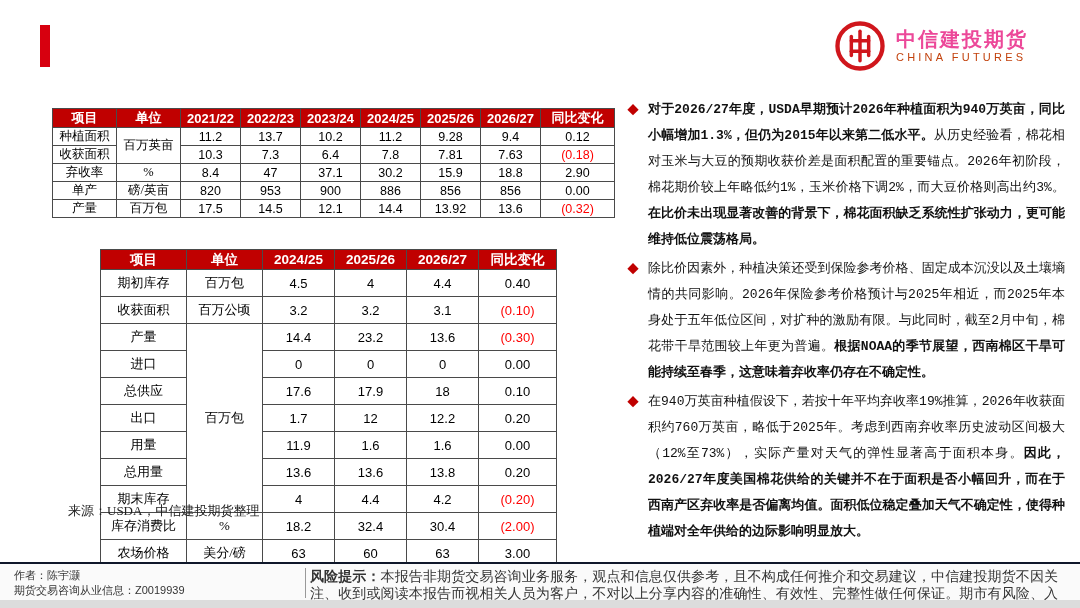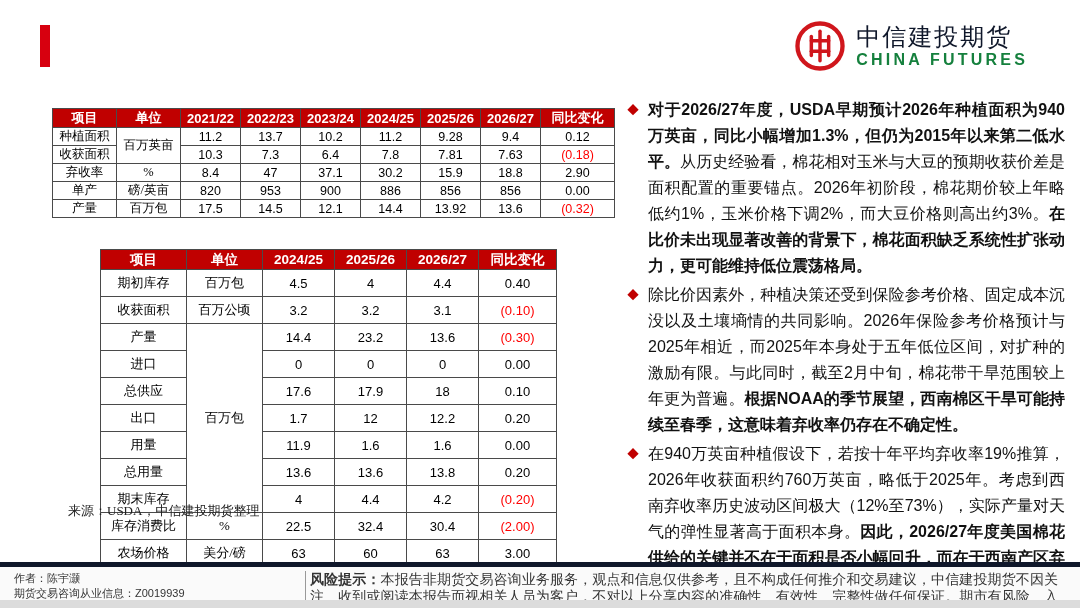--- a/index.html
+++ b/index.html
@@ -4,22 +4,22 @@
 <style>
   * { margin:0; padding:0; box-sizing:border-box; }
   body { background:#888; font-family:"Liberation Sans", sans-serif; }
   .slide { position:relative; width:1080px; height:608px; background:#ffffff; overflow:hidden; margin:0 auto; }
 
   
   .title-bar { position:absolute; left:40px; top:25px; width:10px; height:42px; background:#d7000f; }
   .page-title { position:absolute; left:60px; top:22px; font-size:30px; font-weight:bold; color:#111; letter-spacing:0.5px; }
   .logo { position:absolute; right:52px; top:20px; display:flex; align-items:center; gap:10px; }
   .logo-text { display:flex; flex-direction:column; line-height:1.15; }
-  .logo-cn { font-size:24px; font-weight:normal; color:#0f172a; letter-spacing:2px; }
-  .logo-en { font-size:16px; font-weight:bold; color:#15803d; letter-spacing:3.2px; }
+  .logo-cn { font-size:20px; font-weight:bold; color:#ec4899; letter-spacing:2px; }
+  .logo-en { font-size:11px; font-weight:normal; color:#c2410c; letter-spacing:3.2px; }
 
   
   table { border-collapse:collapse; table-layout:fixed; }
   th, td { border:1px solid #4a4a4a; text-align:center; vertical-align:middle; overflow:hidden; white-space:nowrap; }
   thead th { background:#c00000; color:#ffffff; font-weight:bold; }
   td.c-item, td.c-unit { font-family:"Liberation Serif", serif; }
   td.c-num { font-family:"Liberation Sans", sans-serif; }
   td.neg { color:#ff0000; }
 
   .t1 { position:absolute; left:52px; top:108px; width:562px; }
@@ -36,26 +36,26 @@
   .t2 th:nth-child(1){ width:86px; } .t2 th:nth-child(2){ width:76px; }
   .t2 th:nth-child(3),.t2 th:nth-child(4),.t2 th:nth-child(5){ width:72px; }
   .t2 th:nth-child(6){ width:78px; }
 
   .source-note { position:absolute; left:68px; top:502px; font-size:13px; color:#222; font-family:"Liberation Serif", serif; }
 
   
   .bullets { position:absolute; left:627px; top:97px; width:438px; }
   .bullet { display:flex; margin-bottom:3px; }
   .bullet .marker { flex:0 0 auto; color:#c00000; font-size:12px; line-height:26px; margin-right:9px; }
-  .bullet p { margin:0; font-size:16px; line-height:26px; text-align:justify; color:#111;
-              font-family:Liberation Sans, sans-serif; }
+  .bullet p { margin:0; font-size:13px; line-height:26px; text-align:justify; color:#111;
+              font-family:Liberation Mono, monospace; }
   .bullet p .b { font-weight:bold; }
 
   
-  .footer { position:absolute; left:0; top:562px; width:1080px; height:38px; background:#fafafa; border-top:5px solid #0f172a; }
+  .footer { position:absolute; left:0; top:562px; width:1080px; height:38px; background:#fafafa; border-top:2px solid #0f172a; }
   .footer-left { position:absolute; left:14px; top:4px; font-size:11px; color:#333; line-height:15px; }
   .footer-divider { position:absolute; left:305px; top:4px; width:1px; height:30px; background:#999; }
   .footer-right { position:absolute; left:310px; top:4px; width:748px; font-size:14px; color:#333; line-height:17px; text-align:justify; }
   .footer-right .b { font-weight:bold; }
   .bottom-strip { position:absolute; left:0; top:600px; width:1080px; height:8px; background:#dcdcdc; }
 </style>
 </head>
 <body>
 
 <div class="slide">
@@ -224,21 +224,21 @@
         <tr>
           <td class="c-item">期末库存</td>
           <td class="c-num">4</td>
           <td class="c-num">4.4</td>
           <td class="c-num">4.2</td>
           <td class="c-num neg">(0.20)</td>
         </tr>
         <tr>
           <td class="c-item">库存消费比</td>
           <td class="c-unit">%</td>
-          <td class="c-num">22.5</td>
+          <td class="c-num">18.2</td>
           <td class="c-num">32.4</td>
           <td class="c-num">30.4</td>
           <td class="c-num neg">(2.00)</td>
         </tr>
         <tr>
           <td class="c-item">农场价格</td>
           <td class="c-unit">美分/磅</td>
           <td class="c-num">63</td>
           <td class="c-num">60</td>
           <td class="c-num">63</td>

